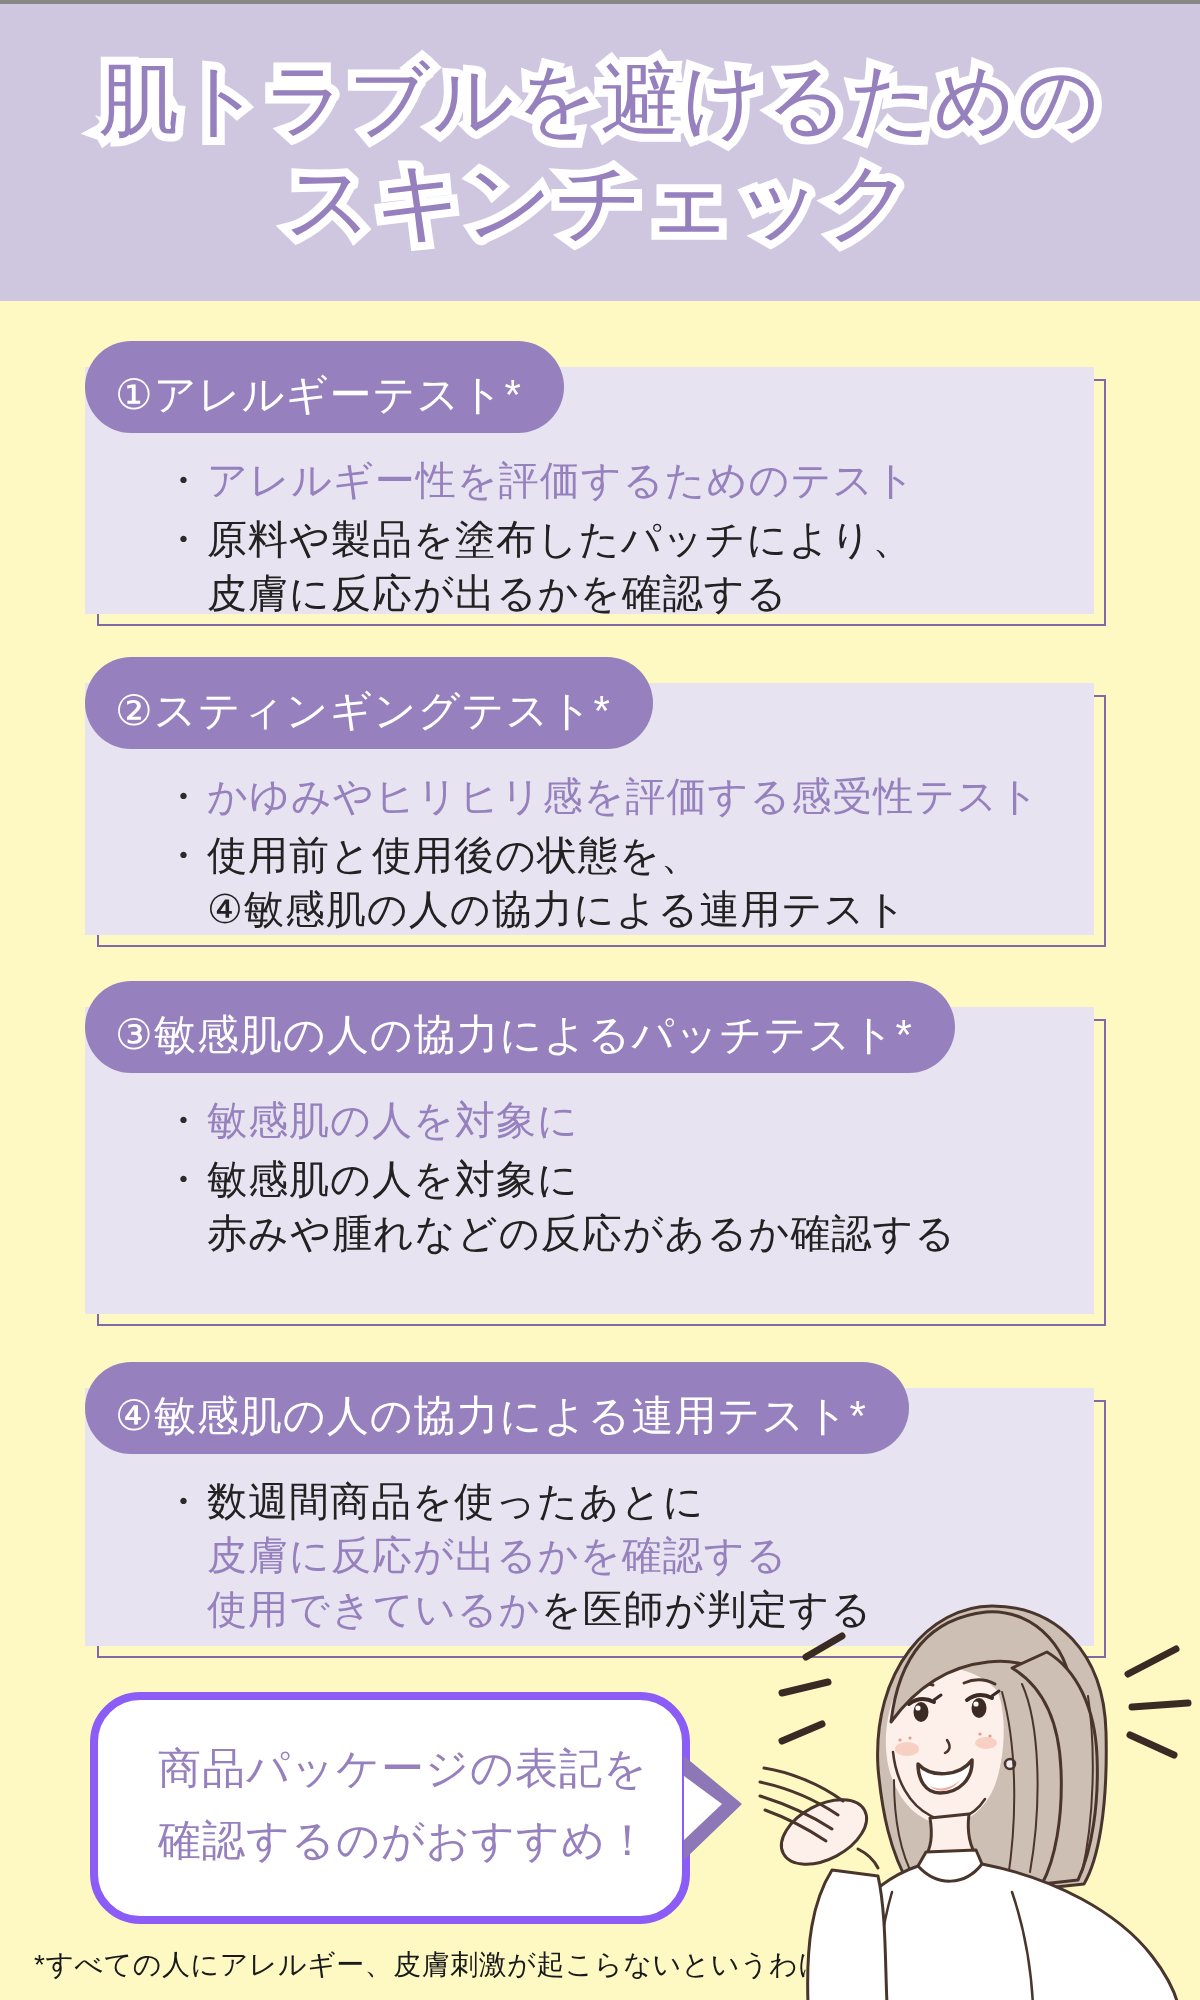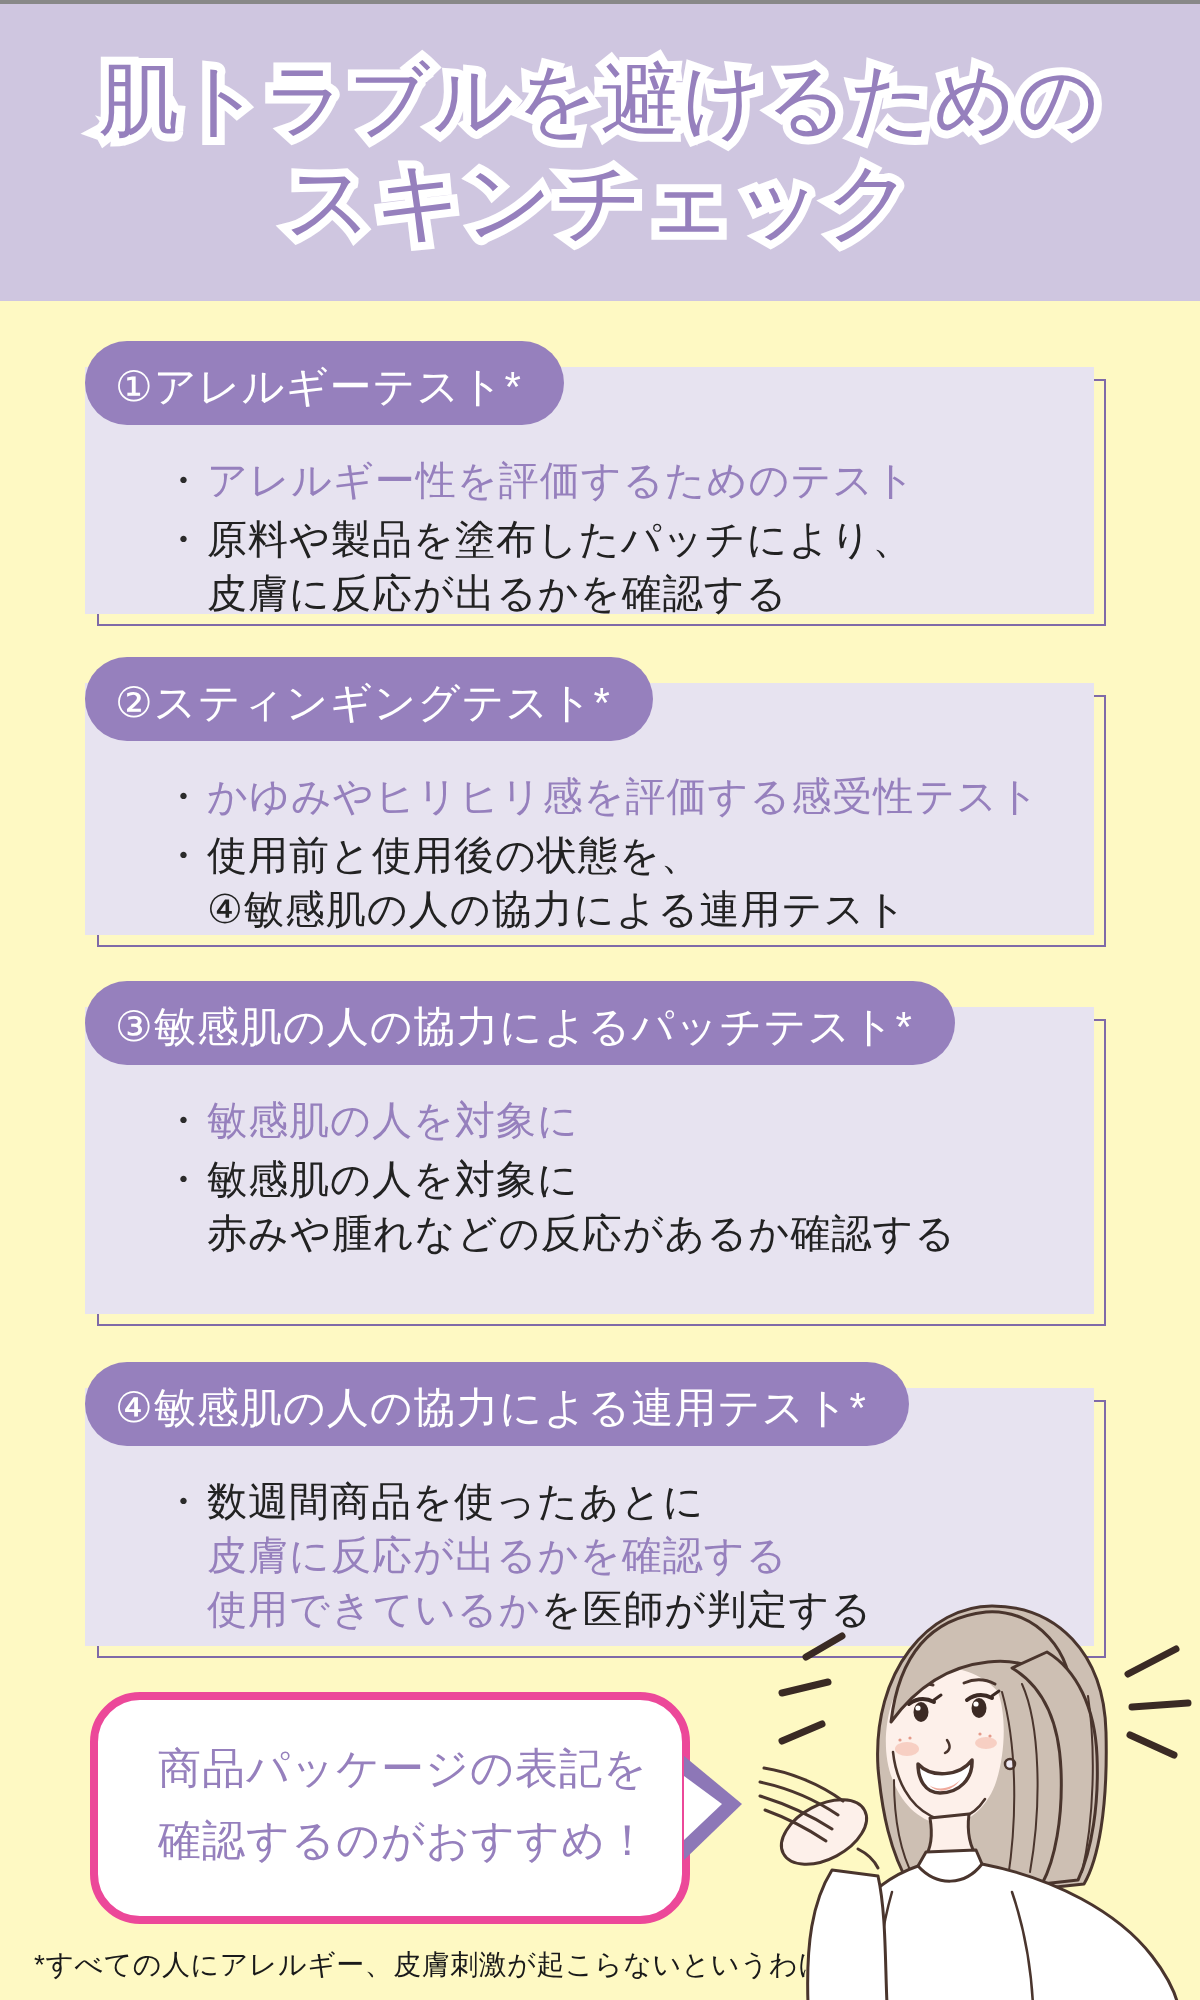--- a/index.html
+++ b/index.html
@@ -22,32 +22,32 @@
   
   .section{position:absolute;left:85px;width:1021px;}
   .sec-outline{
     position:absolute;left:12px;top:38px;width:1009px;height:var(--h);
     border:2px solid #7f6aa8;box-sizing:border-box;background:transparent;z-index:0;
   }
   .sec-fill{position:absolute;left:0;top:26px;width:1009px;height:var(--h);background:#e7e3f0;z-index:1;}
   .pill{
     position:absolute;left:0;top:0;height:76px;border-radius:46px;background:#9680bd;
     color:#ffffff;font-size:42px;display:inline-flex;align-items:center;
-    padding:8px 42px 0 30px;z-index:3;white-space:nowrap;letter-spacing:1px;
+    padding:16px 42px 0 30px;z-index:3;white-space:nowrap;letter-spacing:1px;
   }
   .bullets{position:absolute;left:78px;top:112px;right:24px;z-index:2;}
   .bullet + .bullet{margin-top:5px;}
   .bline{display:flex;font-size:40px;line-height:54px;letter-spacing:1px;}
   .bline .mk{flex:0 0 44px;width:44px;color:#2b2b2b;}
   .seg.purple{color:#9680bd;}
   .seg.black{color:#222222;}
   
   .bubble{
     position:absolute;left:90px;top:1688px;width:600px;height:232px;box-sizing:border-box;
-    background:#ffffff;border:8px solid #ec4899;border-radius:50px;z-index:4;
+    background:#ffffff;border:8px solid #8b5cf6;border-radius:50px;z-index:4;
   }
   .bubble-text{position:absolute;left:60px;top:32px;color:#9680bd;font-size:43px;line-height:72px;letter-spacing:1px;}
   .bubble-tail{position:absolute;left:684px;top:1748px;z-index:5;}
   
   .footnote{position:absolute;left:34px;top:1942px;font-size:28px;color:#1a1a1a;letter-spacing:0.5px;}
   
   .woman{position:absolute;left:680px;top:1596px;z-index:3;}
 </style>
 </head>
 <body>

